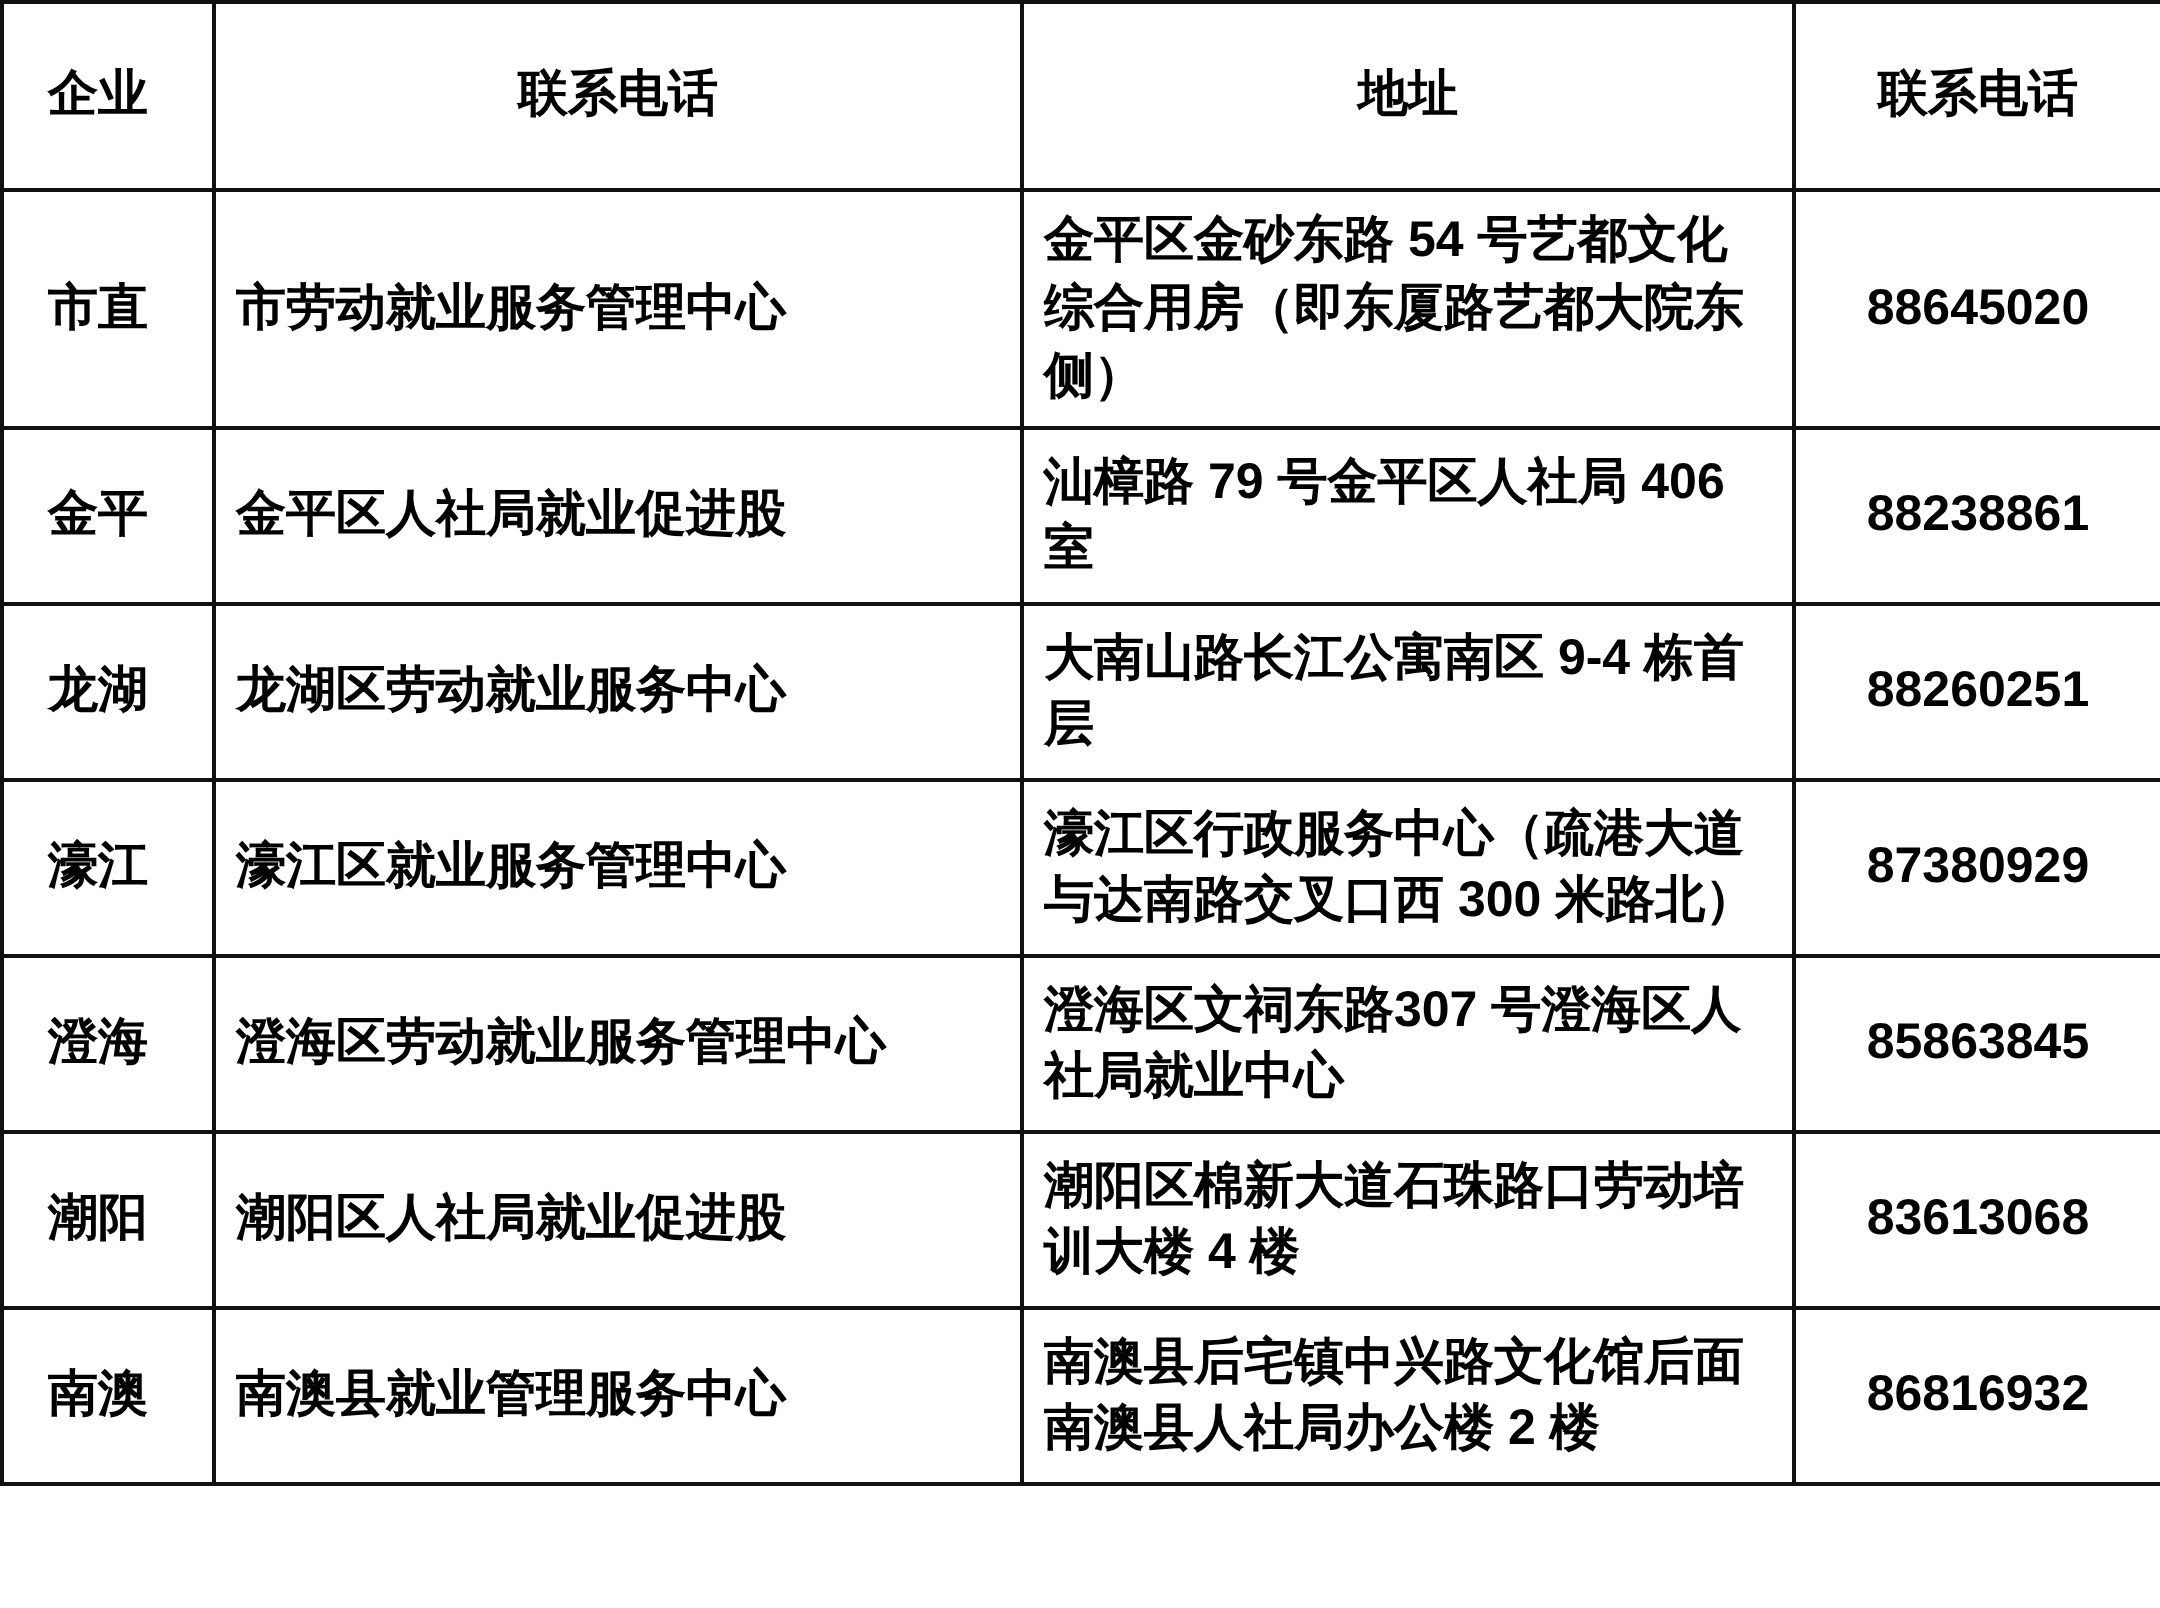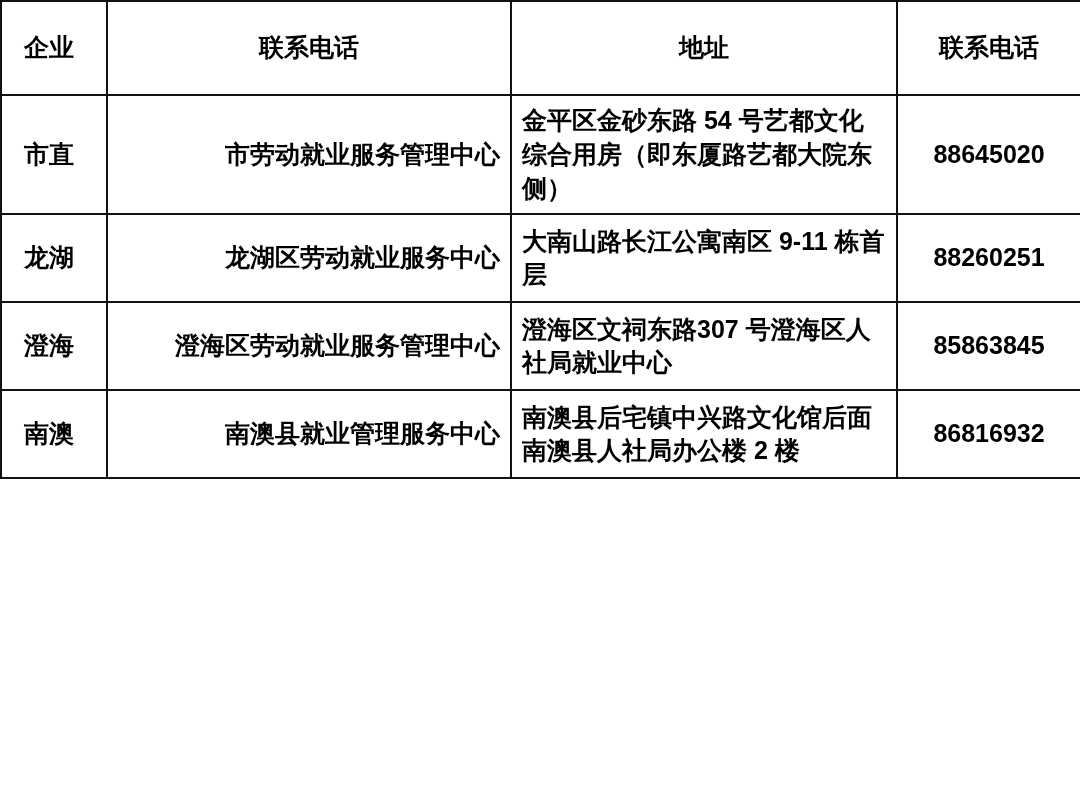--- a/index.html
+++ b/index.html
@@ -45,21 +45,21 @@
     font-size: 26px;
   }
   thead th.h-ent { text-align: left; padding-left: 22px; }
 
   tbody td.cell-ent {
     text-align: left;
     padding-left: 22px;
     white-space: nowrap;
   }
   tbody td.cell-dep {
-    text-align: right;
+    text-align: left;
   }
   tbody td.cell-addr {
     text-align: left;
     margin-left: 32px;
   }
   tbody td.cell-tel {
     text-align: center;
     white-space: nowrap;
   }
   tbody tr { height: 88px; }
@@ -84,30 +84,48 @@
       </tr>
     </thead>
     <tbody>
       <tr>
         <td class="cell-ent">市直</td>
         <td class="cell-dep">市劳动就业服务管理中心</td>
         <td class="cell-addr">金平区金砂东路 54 号艺都文化综合用房（即东厦路艺都大院东侧）</td>
         <td class="cell-tel">88645020</td>
       </tr>
       <tr>
+        <td class="cell-ent">金平</td>
+        <td class="cell-dep">金平区人社局就业促进股</td>
+        <td class="cell-addr">汕樟路 79 号金平区人社局 406 室</td>
+        <td class="cell-tel">88238861</td>
+      </tr>
+      <tr>
         <td class="cell-ent">龙湖</td>
         <td class="cell-dep">龙湖区劳动就业服务中心</td>
-        <td class="cell-addr">大南山路长江公寓南区 9-11 栋首层</td>
+        <td class="cell-addr">大南山路长江公寓南区 9-4 栋首层</td>
         <td class="cell-tel">88260251</td>
+      </tr>
+      <tr>
+        <td class="cell-ent">濠江</td>
+        <td class="cell-dep">濠江区就业服务管理中心</td>
+        <td class="cell-addr">濠江区行政服务中心（疏港大道与达南路交叉口西 300 米路北）</td>
+        <td class="cell-tel">87380929</td>
       </tr>
       <tr>
         <td class="cell-ent">澄海</td>
         <td class="cell-dep">澄海区劳动就业服务管理中心</td>
         <td class="cell-addr">澄海区文祠东路307 号澄海区人社局就业中心</td>
         <td class="cell-tel">85863845</td>
+      </tr>
+      <tr>
+        <td class="cell-ent">潮阳</td>
+        <td class="cell-dep">潮阳区人社局就业促进股</td>
+        <td class="cell-addr">潮阳区棉新大道石珠路口劳动培训大楼 4 楼</td>
+        <td class="cell-tel">83613068</td>
       </tr>
       <tr>
         <td class="cell-ent">南澳</td>
         <td class="cell-dep">南澳县就业管理服务中心</td>
         <td class="cell-addr">南澳县后宅镇中兴路文化馆后面南澳县人社局办公楼 2 楼</td>
         <td class="cell-tel">86816932</td>
       </tr>
     </tbody>
   </table>
 </div>

